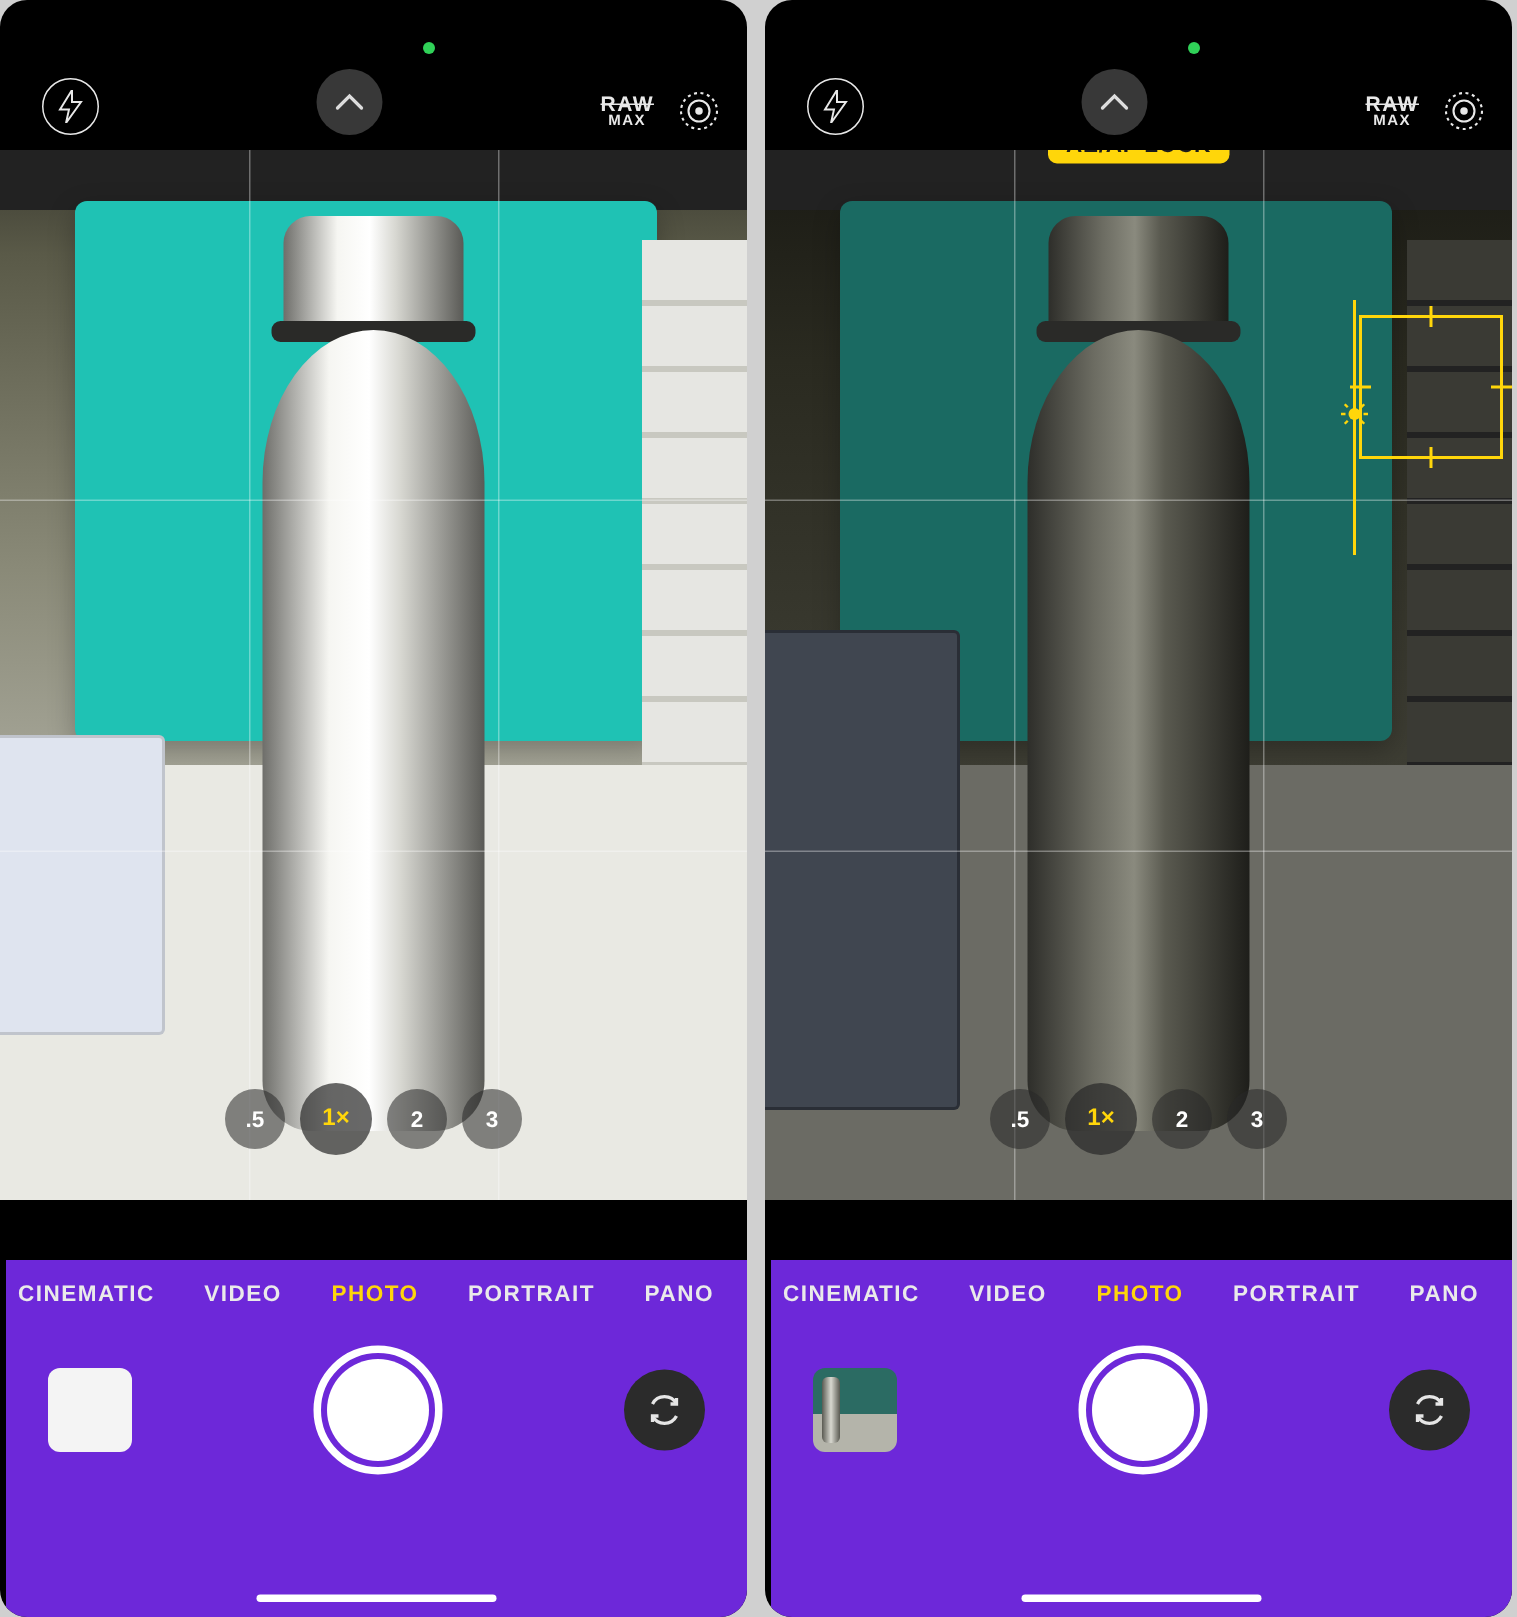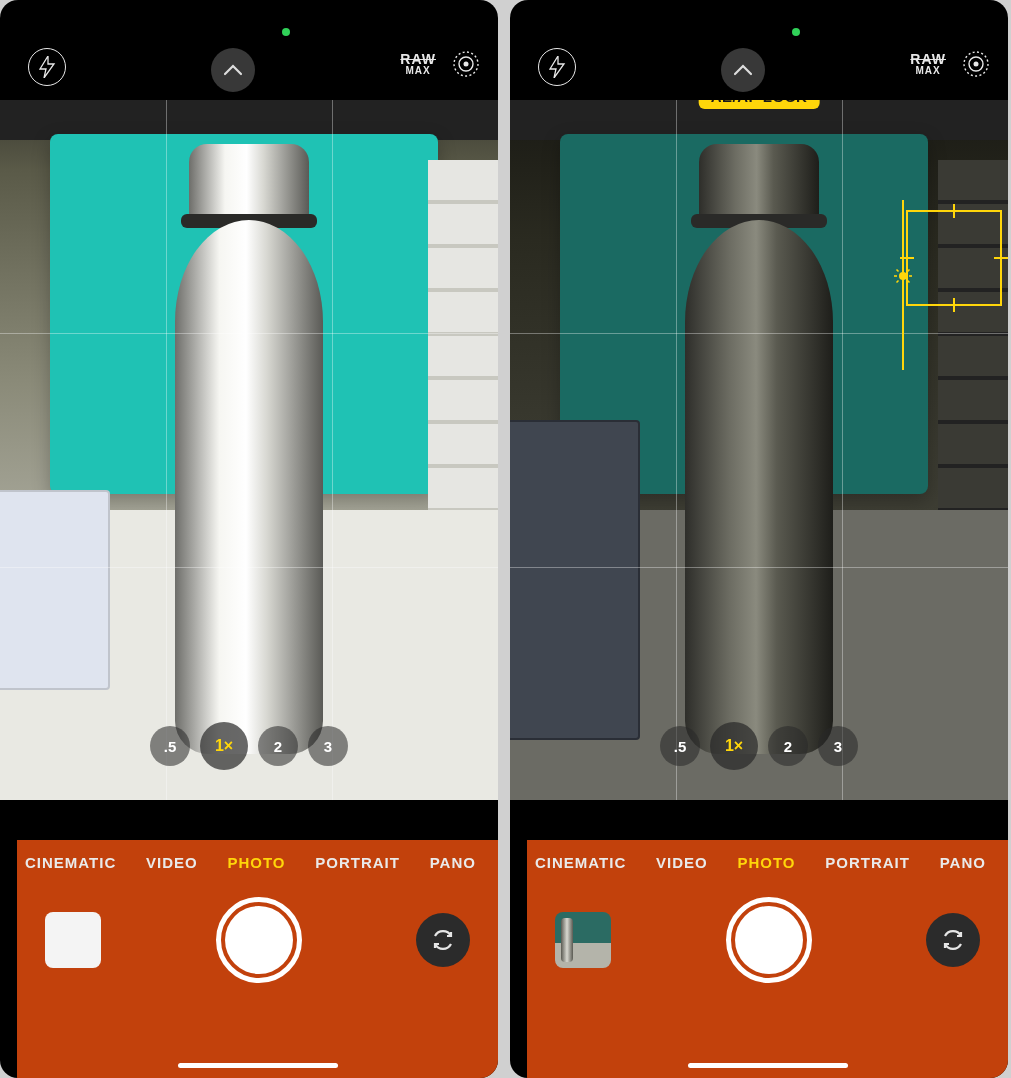--- a/index.html
+++ b/index.html
@@ -28,21 +28,21 @@
   }
   .privacy-dot {
     position: absolute;
     top: 28px; right: 208px;
     width: 8px; height: 8px;
     border-radius: 50%;
     background: #30d158;
   }
   .top-controls {
     display: flex;
-    align-items: flex-start;
+    align-items: flex-end;
     justify-content: space-between;
     padding: 8px 16px 10px 28px;
     height: 60px;
   }
   .circle-btn {
     width: 38px; height: 38px;
     border-radius: 50%;
     display: flex;
     align-items: center;
     justify-content: center;
@@ -196,21 +196,21 @@
   .exposure-slider {
     position:absolute; right:104px; top:100px; width:2px; height:170px;
     background:#ffd60a;
   }
   .exposure-sun {
     position:absolute; left:50%; top:76px; transform:translate(-50%,-50%);
     width:18px; height:18px;
   }
 
   
-  .bottom-area { position:absolute; left:17px; right:0; bottom:0; height:238px; background:#c2410c; }
+  .bottom-area { position:absolute; left:4px; right:0; bottom:0; height:238px; background:#6d28d9; }
   .mode-strip {
     display:flex; justify-content:space-between; align-items:center;
     padding:14px 22px 4px 22px;
     color:#eaeaea; font-size:15px; font-weight:600; letter-spacing:1px;
   }
   .mode-item { cursor:pointer; }
   .mode-item.active { color:#ffd60a; }
   .mode-strip span:first-child { margin-left:-14px; }
 
   .control-row {

